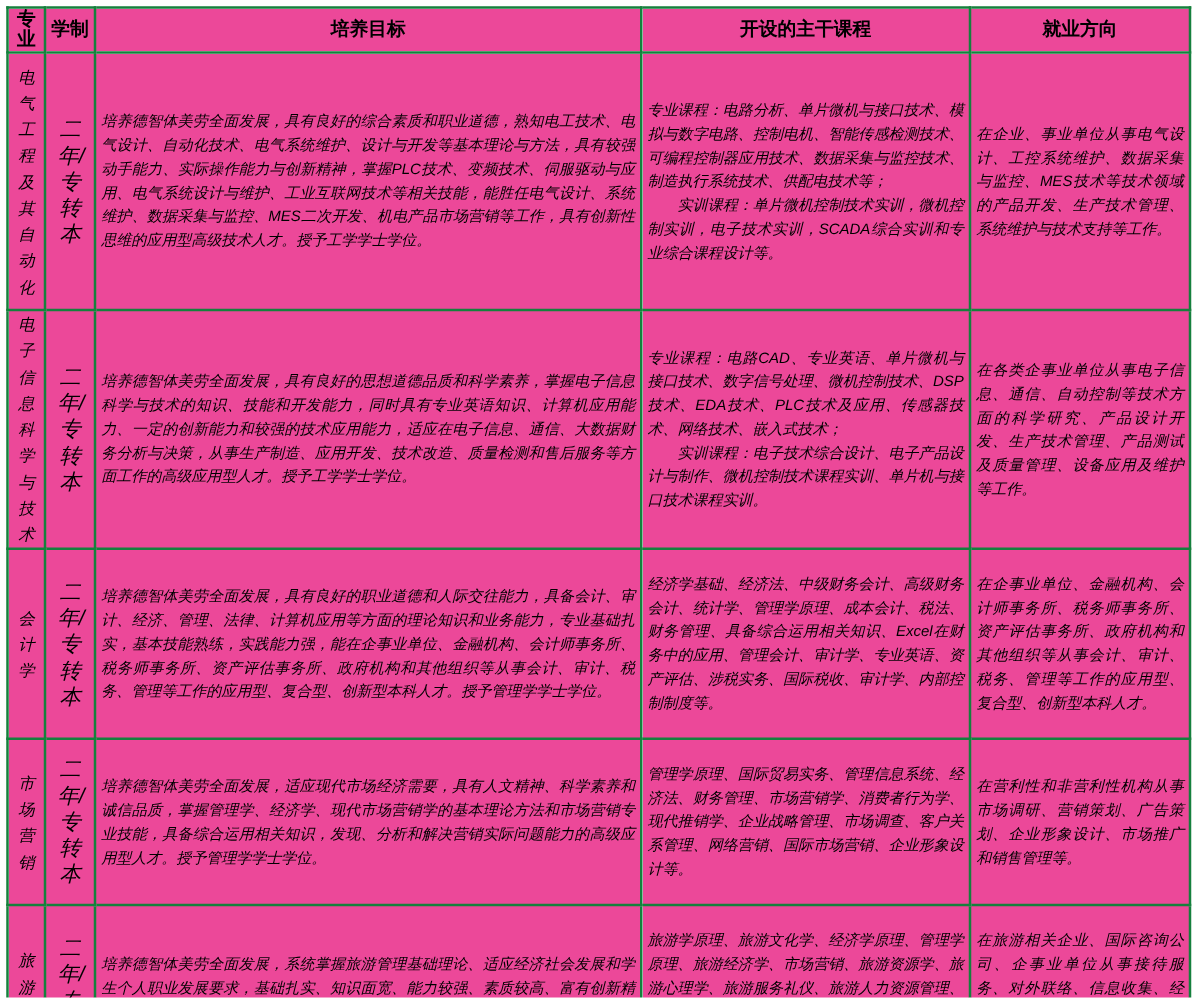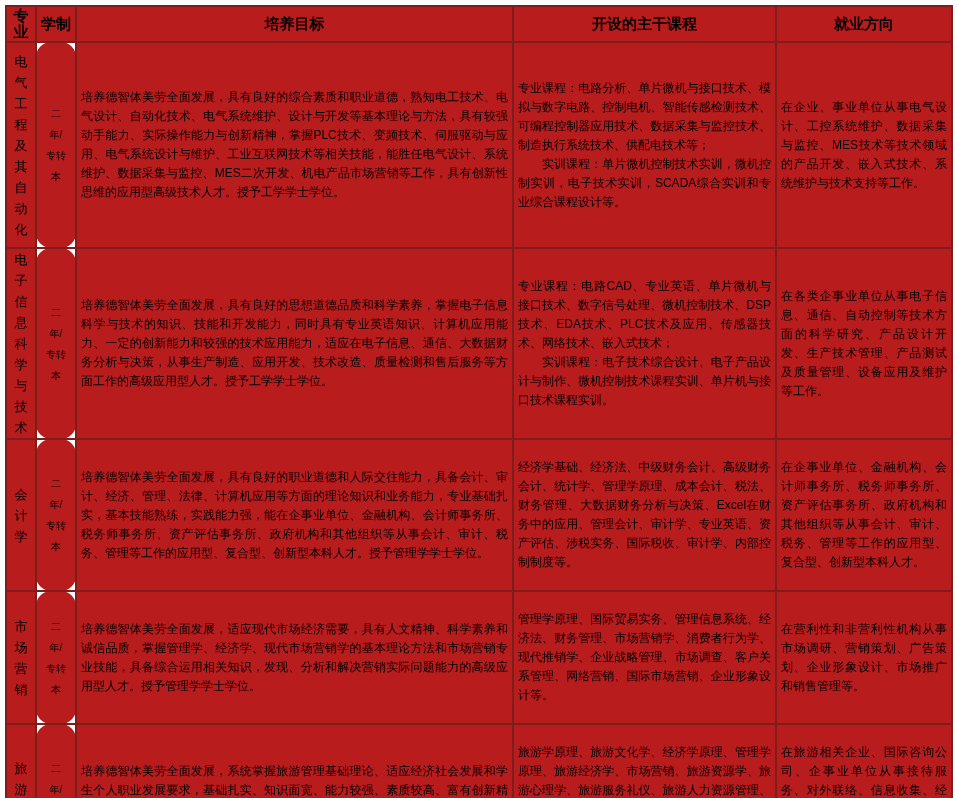--- a/index.html
+++ b/index.html
@@ -9,48 +9,47 @@
     color: #000000;
     font-family: "Liberation Sans", "DejaVu Sans", sans-serif;
   }
   table.programs {
     border-collapse: collapse;
     table-layout: fixed;
     margin: 5px 0 0 5px;
     width: 946px;
   }
   th, td {
-    border: 2px solid #7f1d1d;
+    border: 2px solid #15803d;
     vertical-align: middle;
     overflow: hidden;
-    background: #b91c1c;
+    background: #ec4899;
   }
   th {
     font-weight: bold;
     font-size: 15px;
     line-height: 16px;
     text-align: center;
     padding: 1px 0;
     word-break: break-all;
   }
-  td { font-size: 12px; line-height: 19px; }
+  td { font-size: 12px; line-height: 19px; font-style: italic; }
   td.cell-major {
     word-break: break-all;
     text-align: center;
     font-size: 13px;
     line-height: 21px;
     padding: 0 5px;
   }
   td.cell-duration {
     word-break: break-all;
     text-align: center;
-    font-size: 10px;
+    font-size: 17px;
     line-height: 21px;
     padding: 12px 9px;
-    border-radius: 15px;
   }
   td.cell-objective { padding: 14px 4px; text-align: justify; }
   td.cell-courses   { padding: 18px 4px; text-align: justify; }
   td.cell-employment{ padding: 2px 4px; text-align: justify; }
   td p { margin: 0; }
   td p.indent { text-indent: 2em; }
 </style>
 </head>
 <body>
 
@@ -73,38 +72,38 @@
   </thead>
   <tbody>
     <tr style="height:206px">
       <td class="cell-major">电气工程及其自动化</td>
       <td class="cell-duration">二年/专转本</td>
       <td class="cell-objective">培养德智体美劳全面发展，具有良好的综合素质和职业道德，熟知电工技术、电气设计、自动化技术、电气系统维护、设计与开发等基本理论与方法，具有较强动手能力、实际操作能力与创新精神，掌握PLC技术、变频技术、伺服驱动与应用、电气系统设计与维护、工业互联网技术等相关技能，能胜任电气设计、系统维护、数据采集与监控、MES二次开发、机电产品市场营销等工作，具有创新性思维的应用型高级技术人才。授予工学学士学位。</td>
       <td class="cell-courses">
         <p>专业课程：电路分析、单片微机与接口技术、模拟与数字电路、控制电机、智能传感检测技术、可编程控制器应用技术、数据采集与监控技术、制造执行系统技术、供配电技术等；</p>
         <p class="indent">实训课程：单片微机控制技术实训，微机控制实训，电子技术实训，SCADA综合实训和专业综合课程设计等。</p>
       </td>
-      <td class="cell-employment">在企业、事业单位从事电气设计、工控系统维护、数据采集与监控、MES技术等技术领域的产品开发、嵌入式技术、系统维护与技术支持等工作。</td>
+      <td class="cell-employment">在企业、事业单位从事电气设计、工控系统维护、数据采集与监控、MES技术等技术领域的产品开发、生产技术管理、系统维护与技术支持等工作。</td>
     </tr>
     <tr style="height:152px">
       <td class="cell-major">电子信息科学与技术</td>
       <td class="cell-duration">二年/专转本</td>
       <td class="cell-objective">培养德智体美劳全面发展，具有良好的思想道德品质和科学素养，掌握电子信息科学与技术的知识、技能和开发能力，同时具有专业英语知识、计算机应用能力、一定的创新能力和较强的技术应用能力，适应在电子信息、通信、大数据财务分析与决策，从事生产制造、应用开发、技术改造、质量检测和售后服务等方面工作的高级应用型人才。授予工学学士学位。</td>
       <td class="cell-courses">
         <p>专业课程：电路CAD、专业英语、单片微机与接口技术、数字信号处理、微机控制技术、DSP技术、EDA技术、PLC技术及应用、传感器技术、网络技术、嵌入式技术；</p>
         <p class="indent">实训课程：电子技术综合设计、电子产品设计与制作、微机控制技术课程实训、单片机与接口技术课程实训。</p>
       </td>
       <td class="cell-employment">在各类企事业单位从事电子信息、通信、自动控制等技术方面的科学研究、产品设计开发、生产技术管理、产品测试及质量管理、设备应用及维护等工作。</td>
     </tr>
     <tr style="height:124px">
       <td class="cell-major">会计学</td>
       <td class="cell-duration">二年/专转本</td>
       <td class="cell-objective">培养德智体美劳全面发展，具有良好的职业道德和人际交往能力，具备会计、审计、经济、管理、法律、计算机应用等方面的理论知识和业务能力，专业基础扎实，基本技能熟练，实践能力强，能在企事业单位、金融机构、会计师事务所、税务师事务所、资产评估事务所、政府机构和其他组织等从事会计、审计、税务、管理等工作的应用型、复合型、创新型本科人才。授予管理学学士学位。</td>
       <td class="cell-courses">
-        <p>经济学基础、经济法、中级财务会计、高级财务会计、统计学、管理学原理、成本会计、税法、财务管理、大数据财务分析与决策、Excel在财务中的应用、管理会计、审计学、专业英语、资产评估、涉税实务、国际税收、审计学、内部控制制度等。</p>
+        <p>经济学基础、经济法、中级财务会计、高级财务会计、统计学、管理学原理、成本会计、税法、财务管理、具备综合运用相关知识、Excel在财务中的应用、管理会计、审计学、专业英语、资产评估、涉税实务、国际税收、审计学、内部控制制度等。</p>
         <p class="indent"></p>
       </td>
       <td class="cell-employment">在企事业单位、金融机构、会计师事务所、税务师事务所、资产评估事务所、政府机构和其他组织等从事会计、审计、税务、管理等工作的应用型、复合型、创新型本科人才。</td>
     </tr>
     <tr style="height:121px">
       <td class="cell-major">市场营销</td>
       <td class="cell-duration">二年/专转本</td>
       <td class="cell-objective">培养德智体美劳全面发展，适应现代市场经济需要，具有人文精神、科学素养和诚信品质，掌握管理学、经济学、现代市场营销学的基本理论方法和市场营销专业技能，具备综合运用相关知识，发现、分析和解决营销实际问题能力的高级应用型人才。授予管理学学士学位。</td>
       <td class="cell-courses">
         <p>管理学原理、国际贸易实务、管理信息系统、经济法、财务管理、市场营销学、消费者行为学、现代推销学、企业战略管理、市场调查、客户关系管理、网络营销、国际市场营销、企业形象设计等。</p>

